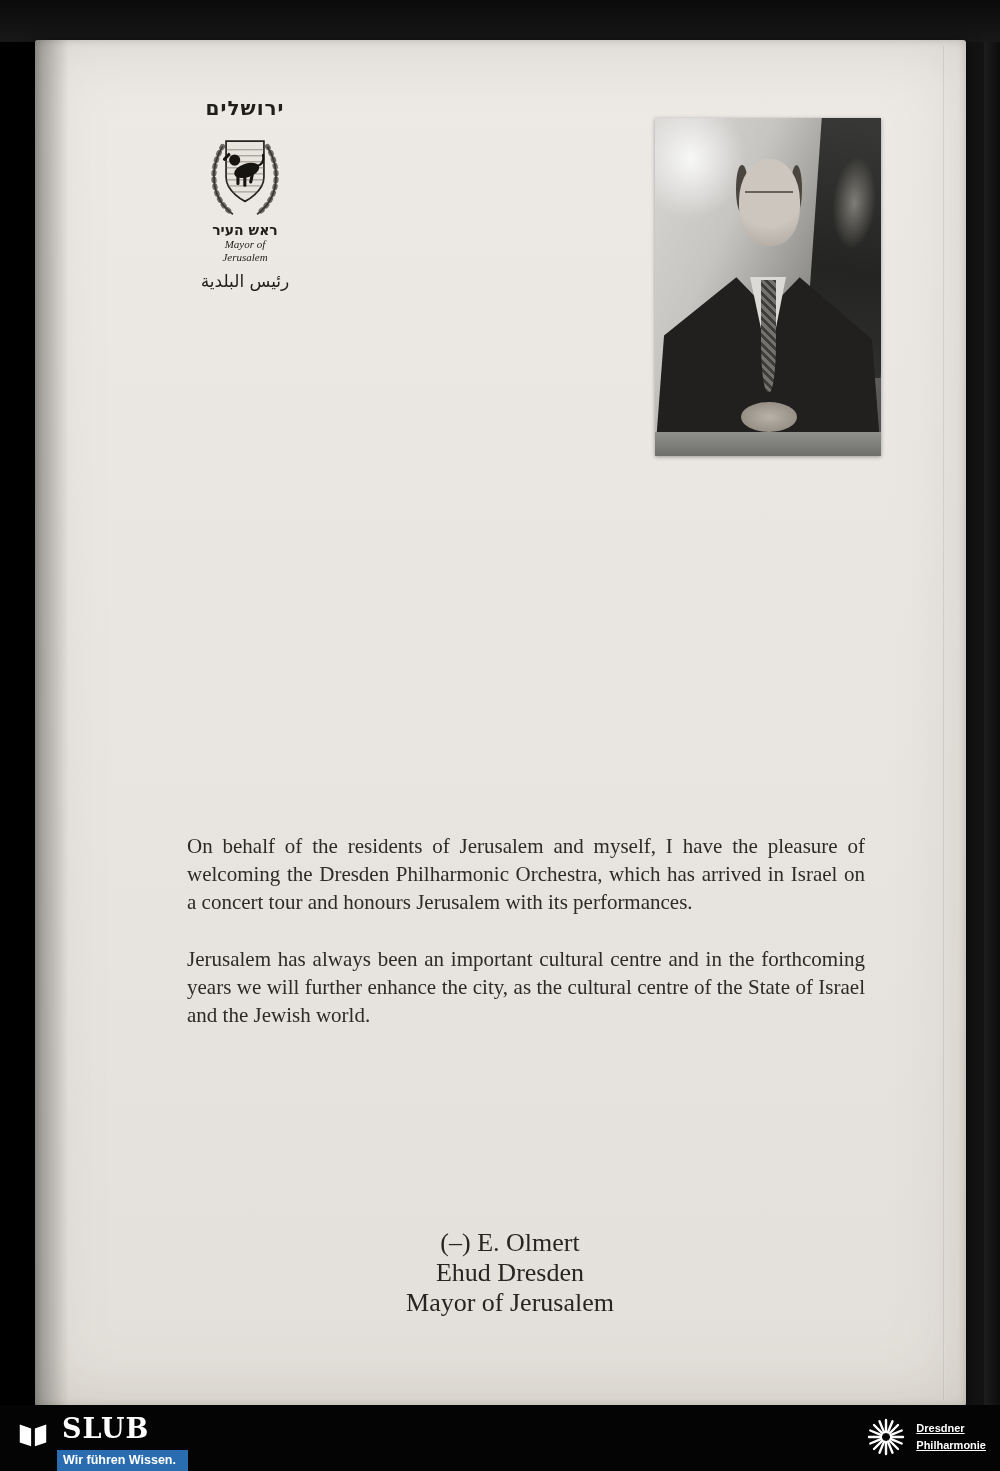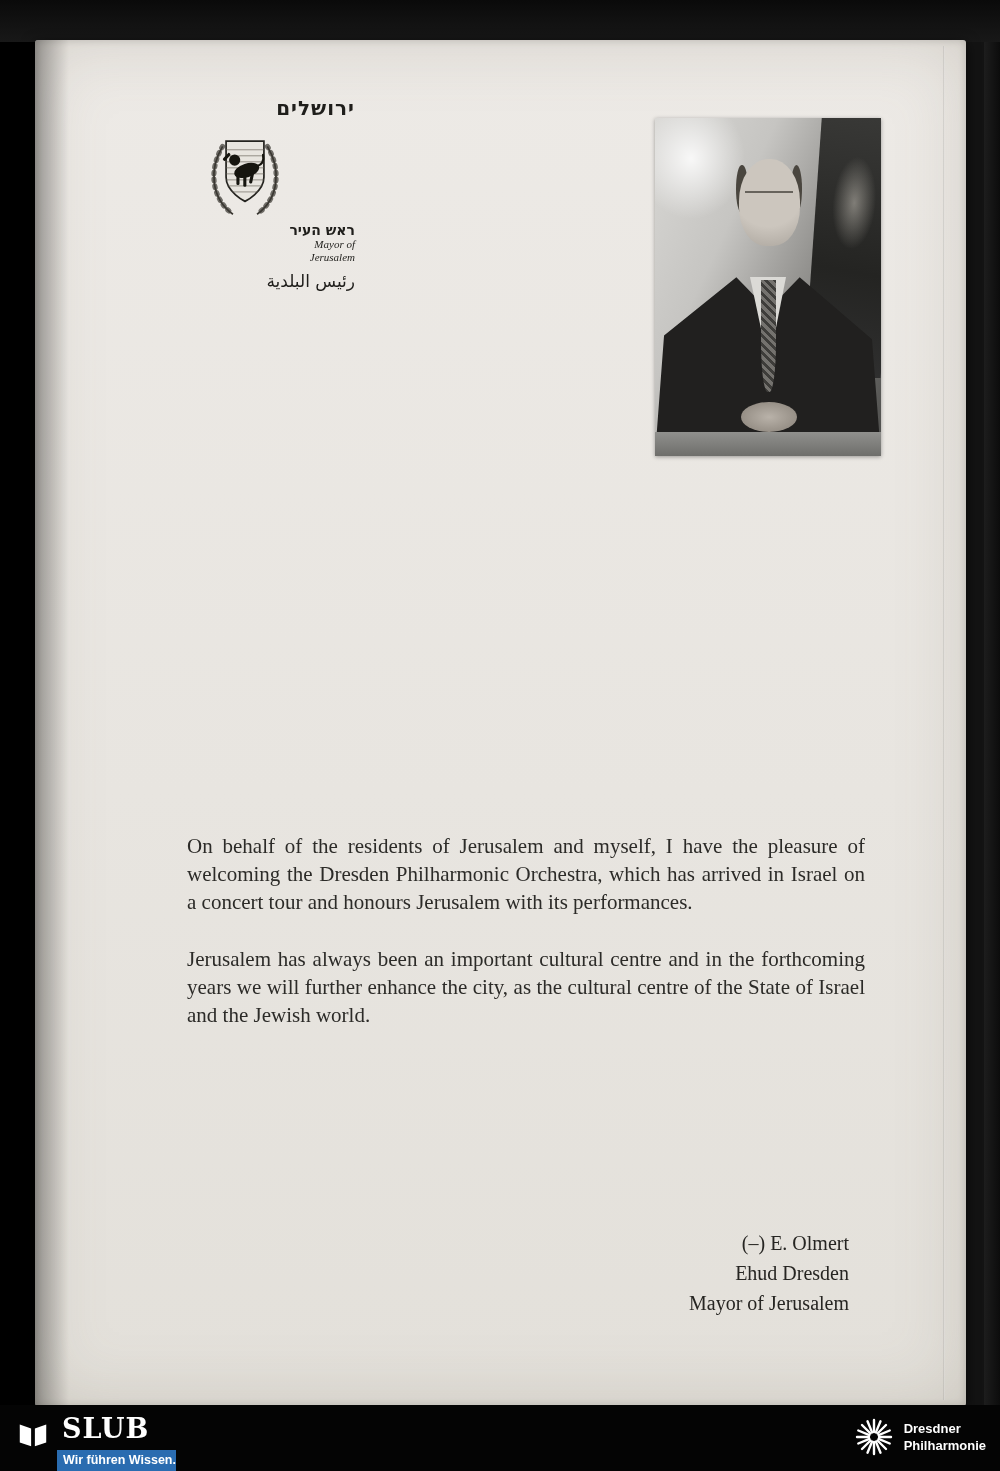--- a/index.html
+++ b/index.html
@@ -24,21 +24,21 @@
     content:"";position:absolute;left:0;top:0;bottom:0;width:34px;
     background:linear-gradient(90deg,rgba(0,0,0,0.32),rgba(0,0,0,0));
     border-radius:3px 0 0 3px;
   }
   .page::after{ 
     content:"";position:absolute;right:21px;top:6px;bottom:6px;width:2px;
     background:linear-gradient(90deg,rgba(0,0,0,0.12),rgba(255,255,255,0.3));
   }
 
   
-  .letterhead{position:absolute;left:100px;top:56px;width:220px;text-align:right;color:#1f1e1b;}
+  .letterhead{position:absolute;left:100px;top:56px;width:220px;text-align:center;color:#1f1e1b;}
   .heb-city{font-family:"DejaVu Sans",sans-serif;font-weight:bold;font-size:20px;letter-spacing:1px;}
   .crest{margin:4px auto 0 auto;width:86px;height:98px;}
   .heb-title{font-family:"DejaVu Sans",sans-serif;font-weight:bold;font-size:14px;margin-top:0;}
   .eng-title{font-style:italic;font-size:11px;line-height:1.18;}
   .arabic-title{font-family:"DejaVu Sans",sans-serif;font-size:17px;margin-top:7px;}
 
   
   .photo{
     position:absolute;left:620px;top:78px;width:226px;height:338px;overflow:hidden;
     background:linear-gradient(115deg,#d8d7d4 0%,#c6c5c2 32%,#93928f 58%,#4c4c4a 100%);
@@ -67,35 +67,35 @@
   .ph-glasses{position:absolute;left:40%;top:21.5%;width:21%;height:3.4%;
     border-top:2px solid #55514b;opacity:.85;}
   .ph-hands{position:absolute;left:38%;bottom:7%;width:25%;height:9%;
     background:radial-gradient(closest-side,#b9b2a9,#968f86);border-radius:50%;}
 
   
   .body-text{position:absolute;left:152px;top:792px;width:678px;color:#2c2b28;}
   .body-text p{
     margin:0 0 29px 0;font-size:21px;line-height:28px;text-align:justify;
   }
-  .signature{position:absolute;left:136px;top:1188px;width:678px;text-align:right;
-    color:#262522;font-size:20px;line-height:30px;}
+  .signature{position:absolute;left:136px;top:1188px;width:678px;text-align:center;
+    color:#262522;font-size:26px;line-height:30px;}
 
   
   .footer{position:absolute;left:0;bottom:0;width:100%;height:66px;background:#040404;}
   .slub-book{position:absolute;left:16px;top:13px;width:34px;height:34px;}
   .slub-word{position:absolute;left:62px;top:8px;color:#fff;
     font-family:"DejaVu Serif",serif;font-weight:bold;font-size:27px;letter-spacing:1px;}
   .slub-tagline{position:absolute;left:57px;bottom:0;height:21px;line-height:21px;
-    padding:0 0 0 6px;color:#fff;font-family:"Liberation Sans",sans-serif;
+    padding:0 12px 0 6px;color:#fff;font-family:"Liberation Sans",sans-serif;
     font-size:12.5px;font-weight:bold;}
   .dp-group{position:absolute;right:14px;top:12px;display:flex;align-items:center;gap:10px;}
   .dp-logo{width:40px;height:40px;}
   .dp-text{color:#fff;font-family:"Liberation Sans",sans-serif;font-weight:bold;
-    font-size:13px;line-height:17px;}
+    font-size:11px;line-height:17px;text-decoration:underline;}
 </style>
 </head>
 <body>
 
 <div class="strip-left"></div>
 <div class="strip-right"></div>
 <div class="strip-top"></div>
 
 <div class="page">
 

